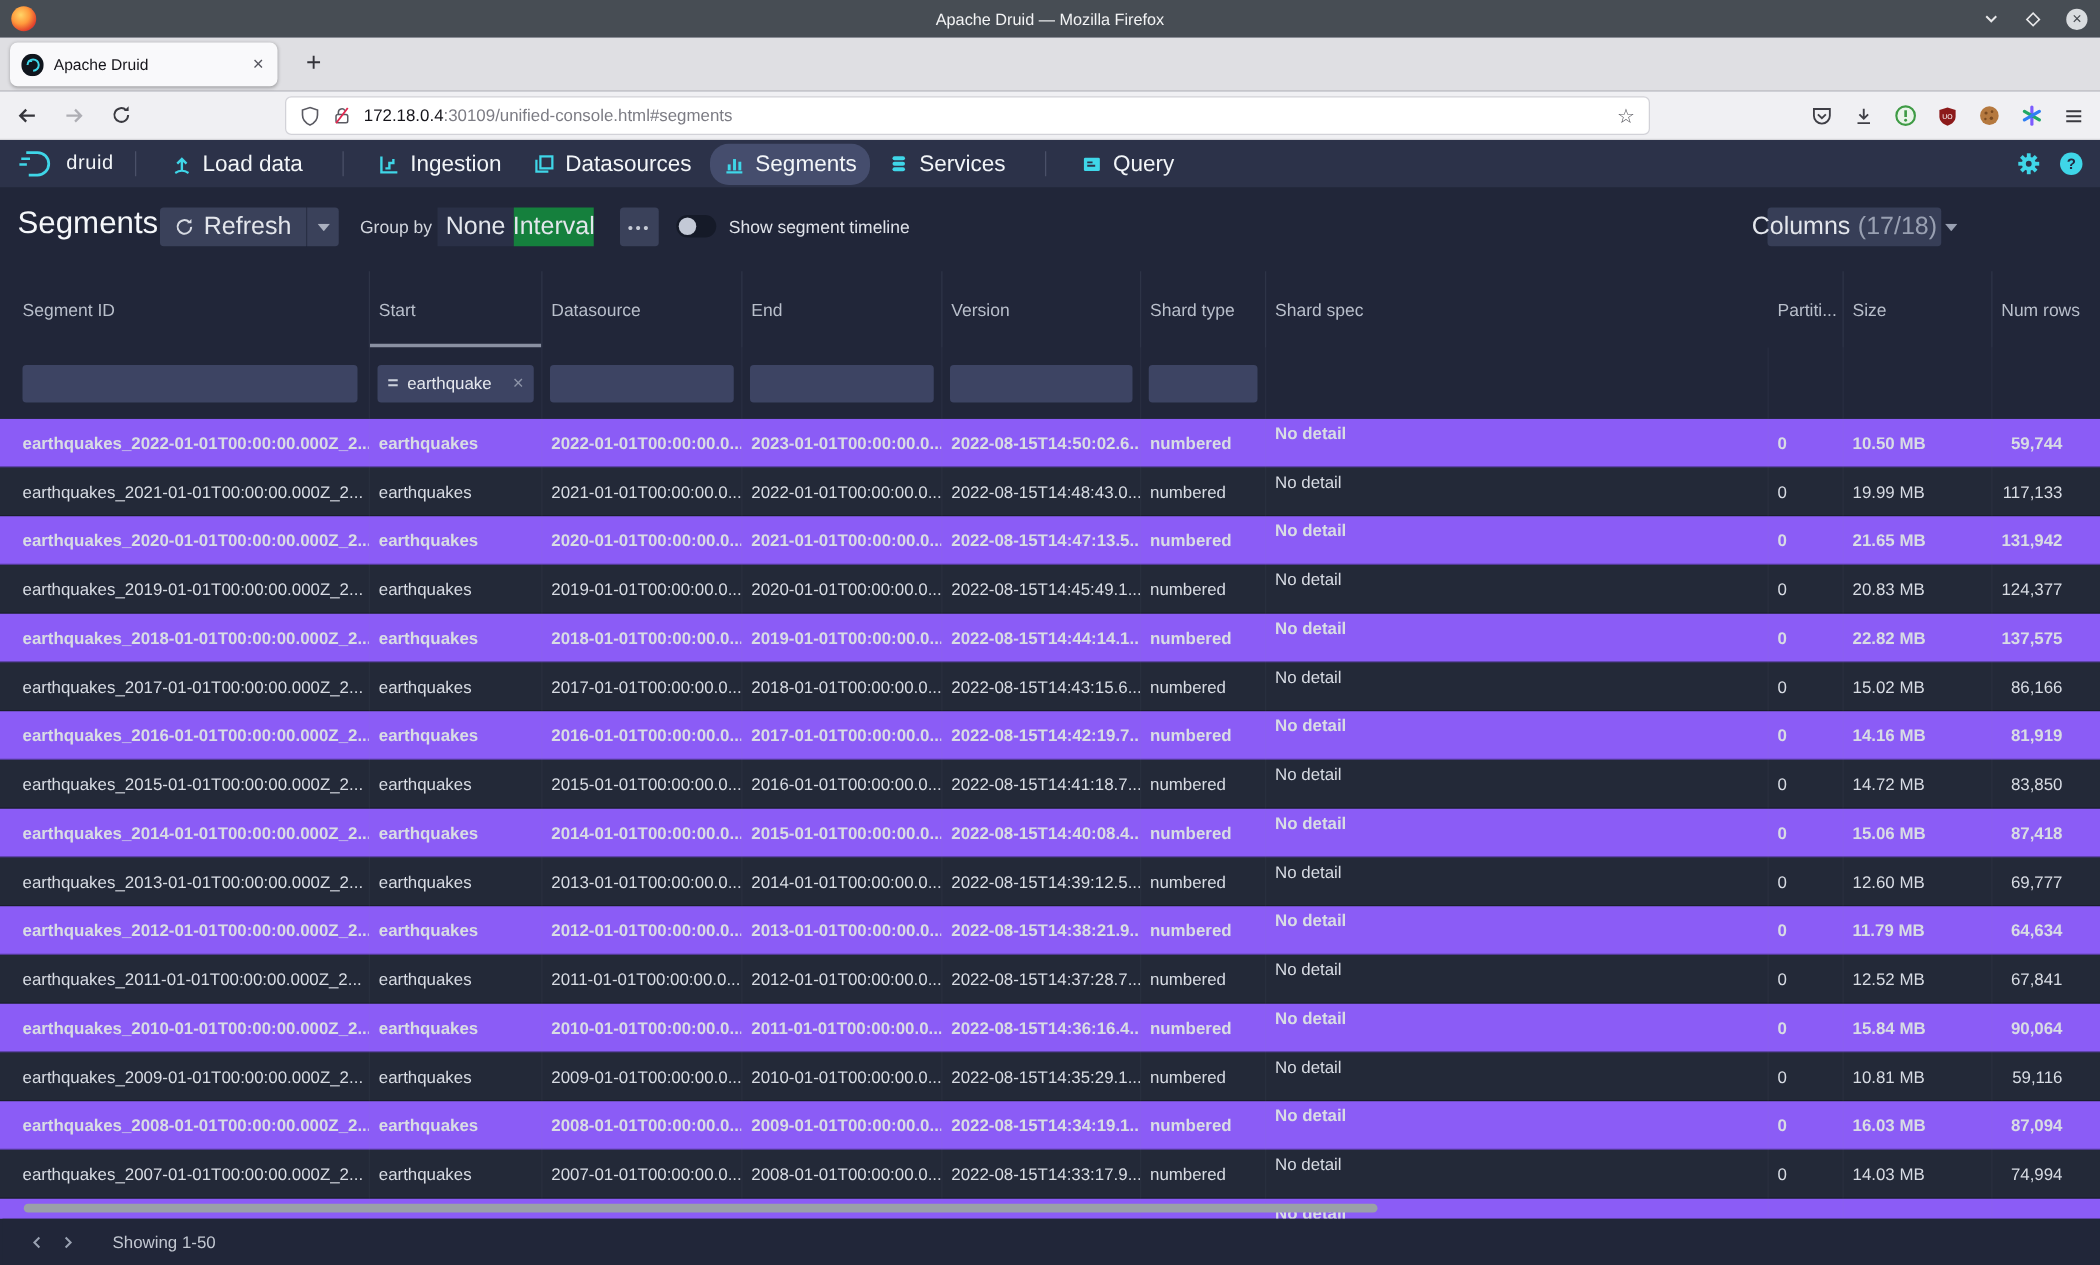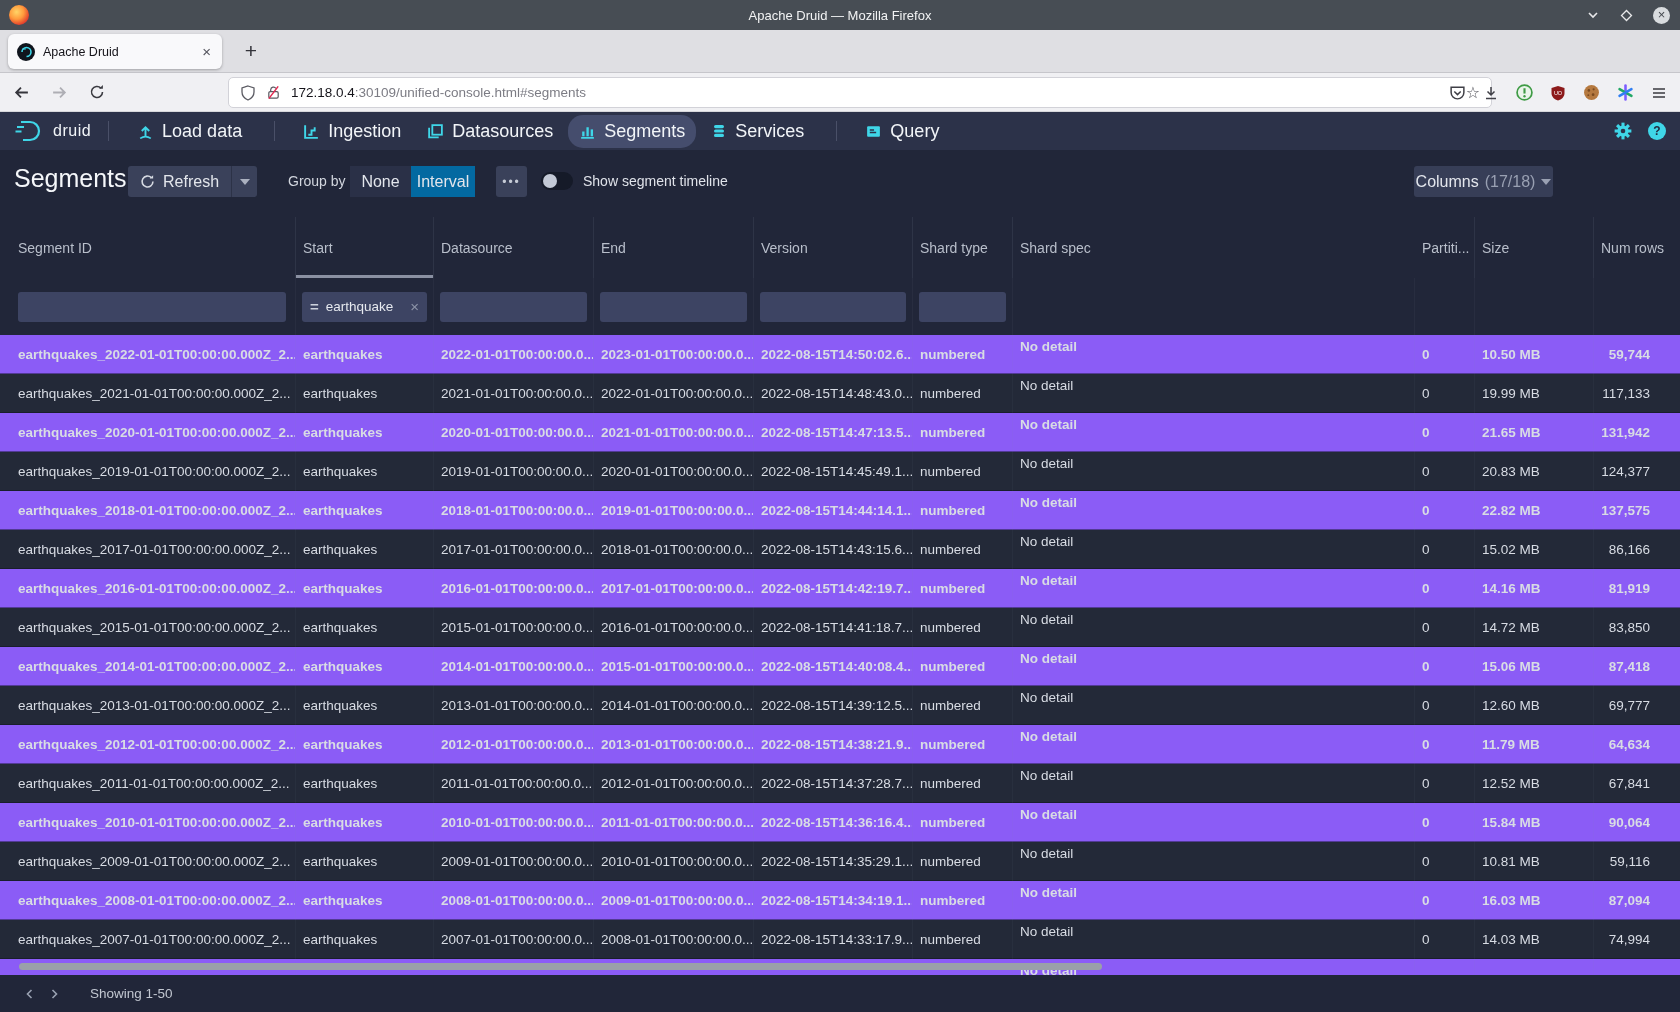--- a/index.html
+++ b/index.html
@@ -21,21 +21,21 @@
   .tab { position:absolute; left:8px; top:4px; width:214px; height:35px; background:#f9f9fb;
     border-radius:6px; box-shadow:0 1px 3px rgba(0,0,0,.28); display:flex; align-items:center; padding:0 9px; }
   .tab-title { font-size:12.5px; color:#15141a; margin-left:8px; flex:1; white-space:nowrap; overflow:hidden; }
   .tab-close { color:#55555e; font-size:15px; padding:0 2px; }
   .newtab-btn { position:absolute; left:237px; top:7px; font-size:21px; color:#33333a; width:28px; height:28px;
     text-align:center; line-height:27px; border-radius:4px; }
 
   .urlrow { position:absolute; top:73px; left:0; width:1680px; height:39px; background:#f0f0f3;
     border-bottom:1px solid #d7d7db; }
   .nav-btns { position:absolute; left:13px; top:0; height:38px; display:flex; align-items:center; gap:21px; }
-  .urlbox { position:absolute; left:228px; top:4px; width:1264px; height:31px; background:#ffffff;
+  .urlbox { position:absolute; left:228px; top:4px; width:1092px; height:31px; background:#ffffff;
     border:1px solid #d2d2d8; border-radius:5px; display:flex; align-items:center; padding:0 11px; gap:10px; }
   .url-text { flex:1; font-size:13.5px; white-space:nowrap; overflow:hidden; }
   .url-host { color:#15141a; }
   .url-rest { color:#7c7c84; }
   .star { color:#55555c; font-size:16px; }
   .ticons { position:absolute; right:13px; top:4px; height:31px; display:flex; align-items:center; gap:17px; }
 
   
   .navbar { position:absolute; top:112px; left:0; width:1680px; height:38px; background:#2c3249;
     display:flex; align-items:center; color:#fff; }
@@ -45,30 +45,30 @@
   .nav-item { display:flex; align-items:center; gap:8px; font-size:18px; color:#f2f5f8;
     padding:6px 11px; border-radius:15px; margin-right:4px; white-space:nowrap; }
   .nav-item.active { background:#454d6d; }
   .nav-right { margin-left:auto; margin-right:14px; display:flex; align-items:center; gap:16px; }
   .help-circle { width:18px; height:18px; border-radius:50%; background:#3fd6e8; color:#222a40;
     font-size:12px; font-weight:bold; text-align:center; line-height:18px; }
 
   
   .page { position:absolute; top:150px; left:0; width:1680px; height:862px; background:#212639; }
   .pg-title { position:absolute; left:14px; top:14px; font-size:25px; color:#f5f7fa; }
-  .btn { background:#3a415a; color:#e3e6ec; font-size:16px; display:flex; align-items:center;
+  .btn { background:#3a415a; color:#e3e6ec; font-size:20px; display:flex; align-items:center;
     border-radius:3px; height:31px; }
   .refresh-group { position:absolute; left:128px; top:16px; display:flex; }
   .refresh-main { padding:0 12px; gap:8px; border-radius:3px 0 0 3px; }
   .refresh-caret { width:26px; justify-content:center; border-left:1px solid #2c3247; border-radius:0 3px 3px 0; }
   .groupby-label { position:absolute; left:288px; top:23px; font-size:14px; color:#d2d6de; }
   .bgroup { position:absolute; left:350px; top:16px; display:flex; }
   .bgroup .opt { justify-content:center; border-radius:0; }
   .opt-none { width:61px; background:#2a3047; border-radius:3px 0 0 3px; }
-  .opt-interval { width:64px; background:#0369a1; border-radius:0 3px 3px 0; }
+  .opt-interval { width:64px; background:#15803d; border-radius:0 3px 3px 0; }
   .more-btn { position:absolute; left:496px; top:16px; width:31px; justify-content:center;
     color:#c6cbd6; letter-spacing:2px; font-size:12px; }
   .switch { position:absolute; left:541px; top:22px; width:32px; height:18px; background:#151a28;
     border-radius:9px; }
   .switch-knob { position:absolute; left:2px; top:2px; width:14px; height:14px; border-radius:50%; background:#c3c9d6; }
   .switch-label { position:absolute; left:583px; top:23px; font-size:14px; color:#e0e3ea; }
   .columns-btn { position:absolute; left:1414px; top:16px; width:139px; justify-content:center; gap:6px;
     background:#373e57; }
   .cols-count { color:#99a0b2; }
 

